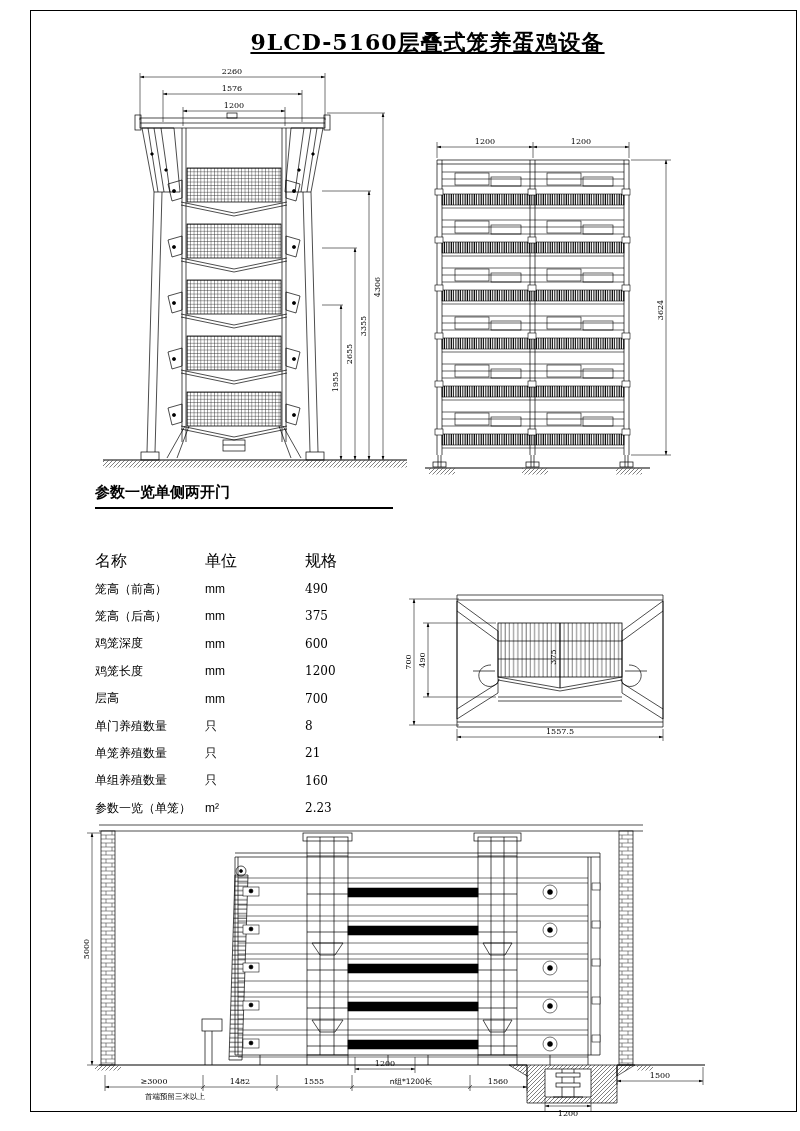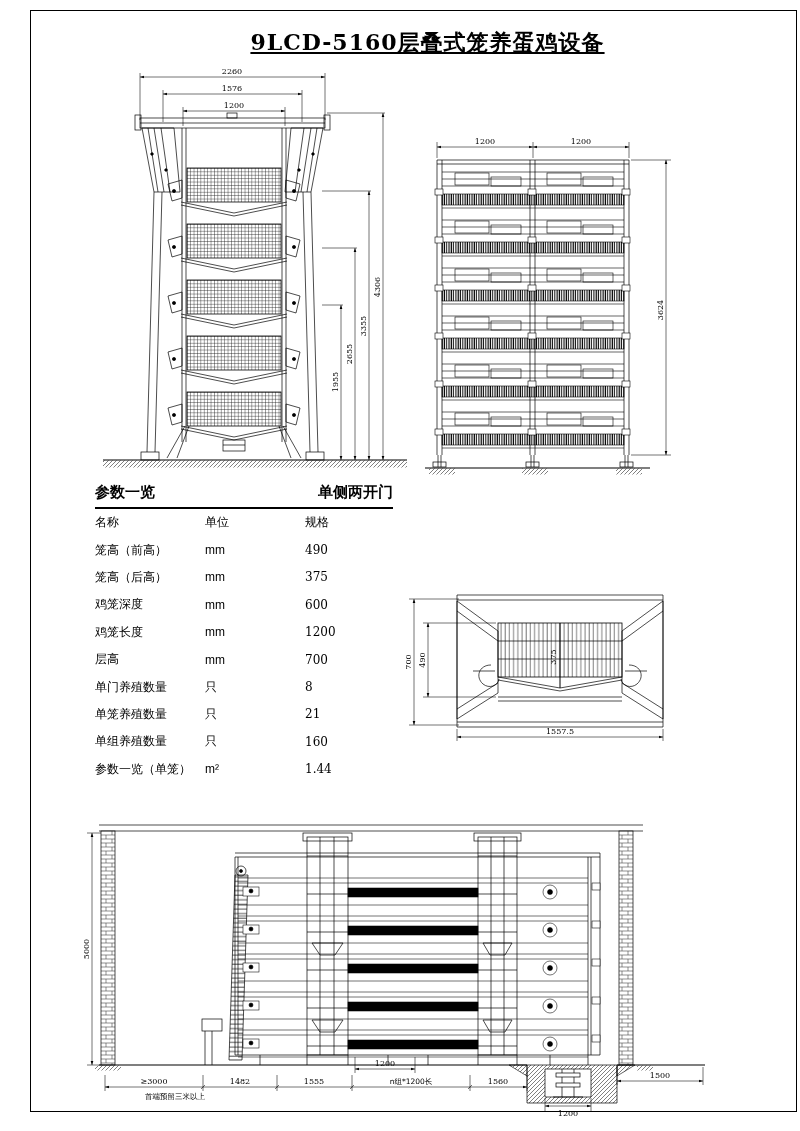--- a/index.html
+++ b/index.html
@@ -8,24 +8,24 @@
   .page-title{position:absolute;left:95px;top:28px;width:665px;text-align:center;
     font-family:"DejaVu Serif","Liberation Serif",serif;font-weight:bold;font-size:22px;letter-spacing:1px;text-decoration:underline;}
   svg.abs{position:absolute;overflow:visible;}
   .s{stroke:#000;stroke-width:.7;fill:none;}
   .s1{stroke:#000;stroke-width:1.1;fill:none;}
   .dl{stroke:#000;stroke-width:.55;fill:none;}
   .dt{font:8px "DejaVu Serif","Liberation Serif",serif;fill:#000;}
   .dtc{font:7.5px "DejaVu Sans",sans-serif;fill:#000;}
   
   .param-table{position:absolute;left:95px;top:483px;width:298px;}
-  .pt-head{display:flex;justify-content:space-between;align-items:flex-end;font-size:15px;font-weight:bold;}
+  .pt-head{display:flex;align-items:flex-end;font-size:15px;font-weight:bold;}
   .pt-rule{border-bottom:2px solid #000;margin-top:5px;}
   .pt-row{display:grid;grid-template-columns:110px 100px 88px;align-items:center;height:27.4px;font-size:12px;}
-  .pt-row.hdr{font-size:12px;}
+  .pt-row.hdr{font-size:16px;margin-top:39px;}
   .pt-val{font-family:"DejaVu Serif","Liberation Serif",serif;}
 </style>
 </head>
 <body>
 
 <div class="frame"></div>
 
 <div class="page-title">9LCD-5160层叠式笼养蛋鸡设备</div>
 
 <svg class="abs" style="left:95px;top:62px" width="320" height="420" viewBox="0 0 320 420">
@@ -230,21 +230,21 @@
     <span class="pt-val">21</span>
   </div>
   <div class="pt-row">
     <span>单组养殖数量</span>
     <span>只</span>
     <span class="pt-val">160</span>
   </div>
   <div class="pt-row">
     <span>参数一览（单笼）</span>
     <span>m²</span>
-    <span class="pt-val">1.44</span>
+    <span class="pt-val">2.23</span>
   </div>
 </div>
 
 <svg class="abs" style="left:395px;top:585px" width="330" height="170" viewBox="0 0 330 170">
   <g class="s">
     <path d="M62,10H268 M62,15H268 M62,137H268 M62,142H268 M62,10V142 M268,10V142"></path>
     <polygon points="62,16 103,46 103,108 62,134"></polygon>
     <path d="M62,26L103,56 M62,124L103,98"></path>
     <polygon points="268,16 227,46 227,108 268,134"></polygon>
     <path d="M268,26L227,56 M268,124L227,98"></path>

